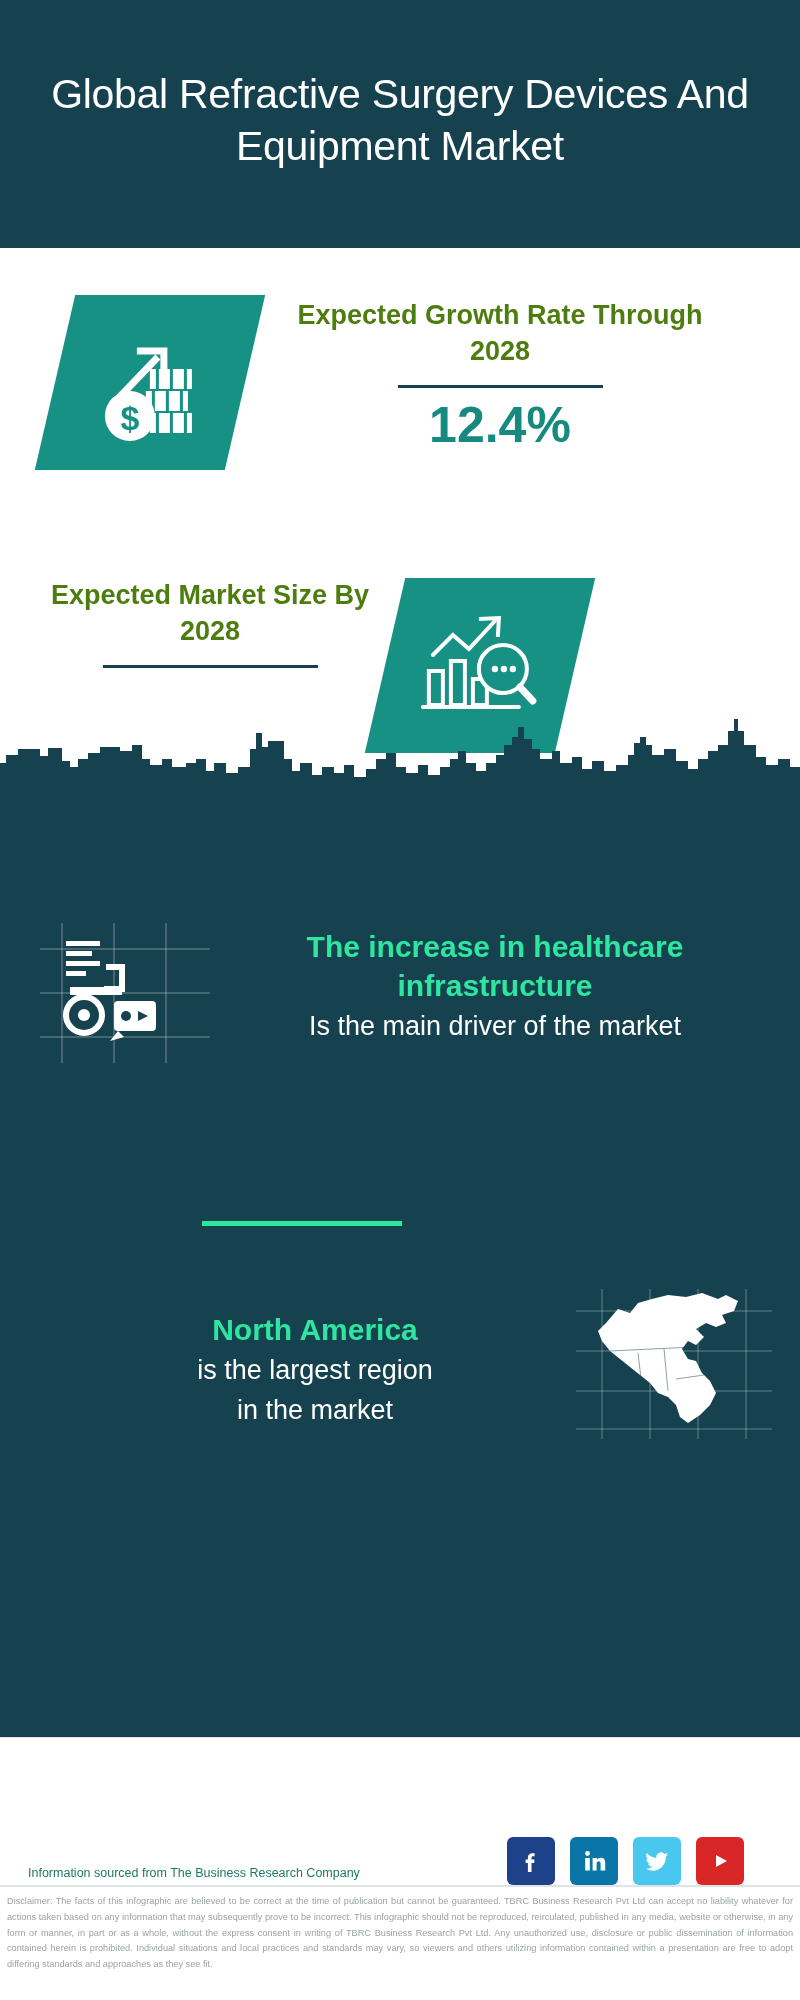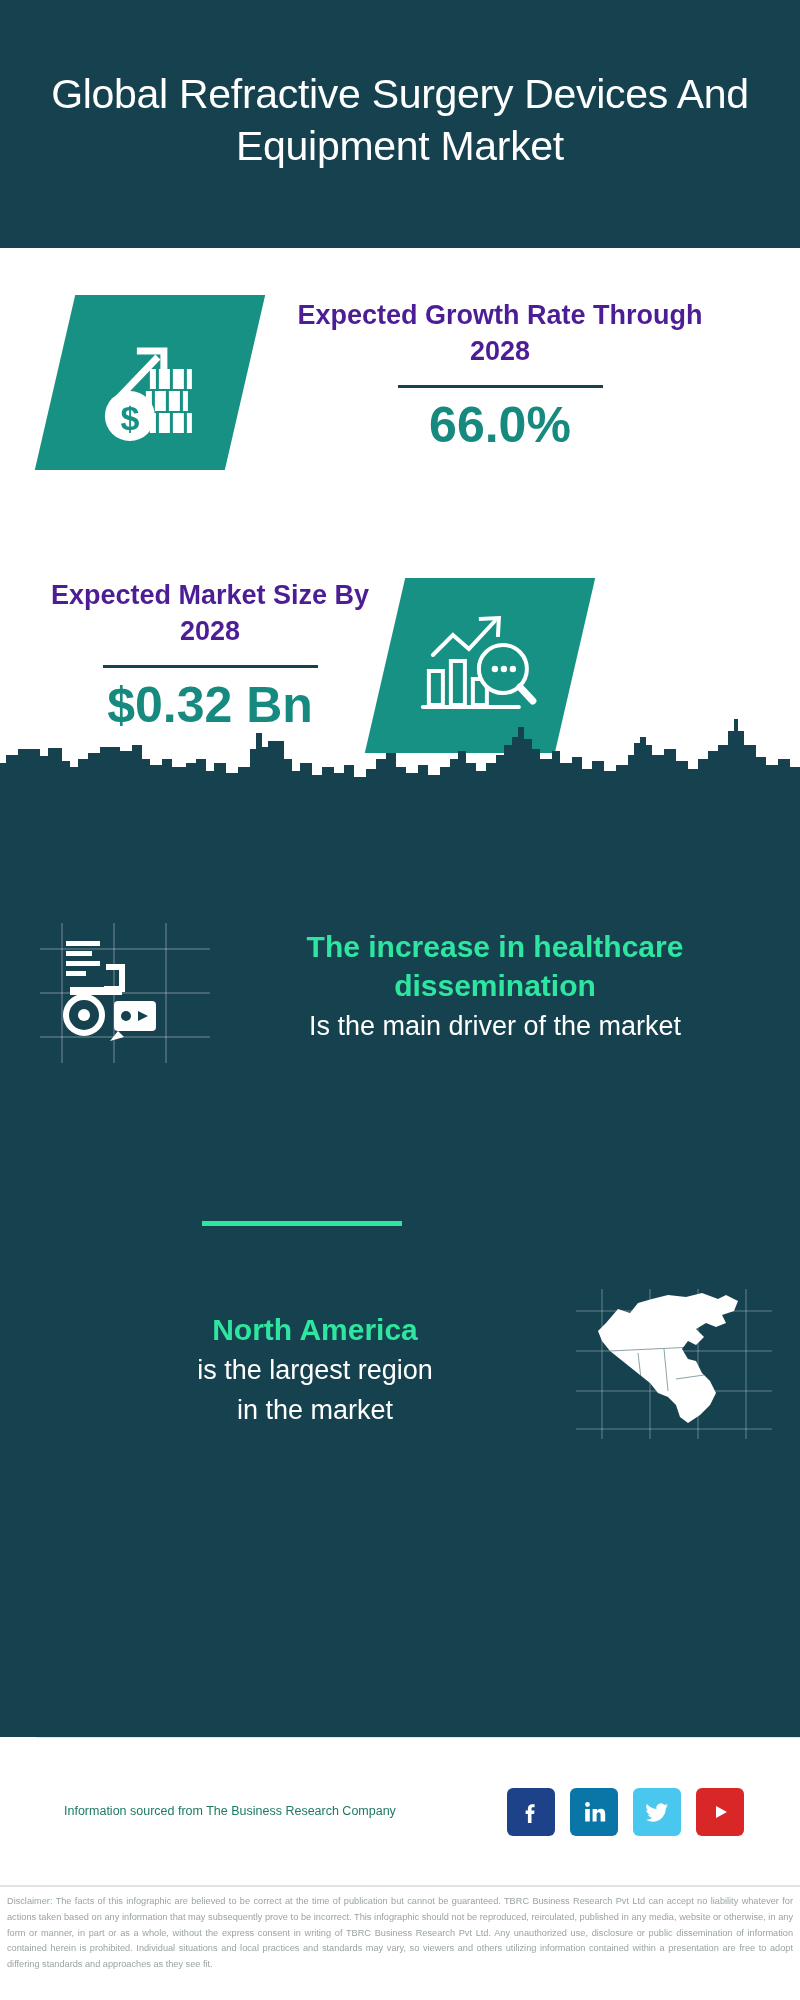--- a/index.html
+++ b/index.html
@@ -39,21 +39,21 @@
   }
   .para .glyph { transform: skewX(13deg); }
 
   .block1-icon { left: 55px; top: 47px; }
   .block1-text { position: absolute; left: 280px; top: 50px; width: 440px; text-align:center; }
 
   .block2-icon { left: 385px; top: 330px; }
   .block2-text { position: absolute; left: 45px; top: 330px; width: 330px; text-align:center; }
 
   .stat-label {
-    color: #4c1d95;
+    color: #4d7c0f;
     font-size: 27px;
     font-weight: bold;
     line-height: 1.32;
   }
   .stat-rule {
     height: 3px; background:#16424f;
     width: 205px; margin: 16px auto 10px;
   }
   .stat-rule.wide { width: 215px; }
   .stat-value {
@@ -101,24 +101,23 @@
     display: flex; align-items: center; padding: 0 24px;
   }
   .region-text { flex: 1; text-align:center; padding-left: 30px; }
   .region-map-wrap { width: 200px; flex:none; height: 160px; position: relative; }
 
   
   .footer-strip {
     position: relative;
     background: #ffffff;
     height: 148px;
-    display: flex; align-items: center;
+    display: flex; align-items: flex-end;
     padding: 0 28px;
     border-top: 1px solid #e3e6e6;
-    margin-left: 36px;
   }
   .source-text { flex: 1; }
   .source-line {
     color: #1e7a63; font-size: 12.5px; line-height: 1.85;
   }
   .socials { display: flex; gap: 15px; align-items: center; padding-right: 28px; }
   .social {
     width: 48px; height: 48px; border-radius: 6px;
     display:flex; align-items:center; justify-content:center;
   }
@@ -167,27 +166,26 @@
           <rect x="80" y="92" width="3" height="20" fill="#179184"></rect>
           <rect x="94" y="92" width="3" height="20" fill="#179184"></rect>
           <circle cx="40" cy="95" r="25" fill="#fff"></circle>
           <text x="40" y="109" font-family="Liberation Sans, sans-serif" font-size="34" font-weight="bold" fill="#179184" text-anchor="middle">$</text>
         </svg>
       </span>
     </div>
     <div class="block1-text">
       <div class="stat-label">Expected Growth Rate Through 2028</div>
       <div class="stat-rule"></div>
-      <div class="stat-value">66.0%</div>
+      <div class="stat-value">12.4%</div>
     </div>
 
     <div class="block2-text">
       <div class="stat-label">Expected Market Size By 2028</div>
       <div class="stat-rule wide"></div>
-      <div class="stat-value">$0.32 Bn</div>
     </div>
     <div class="para block2-icon">
       <span class="glyph">
         <svg width="122" height="110" viewBox="0 0 122 110" fill="none" stroke="#fff" stroke-width="4">
           <path d="M14 46 L34 26 L50 40 L76 12" stroke-linecap="round"></path>
           <path d="M60 10 L80 9 L79 28" fill="none"></path>
           <rect x="10" y="62" width="14" height="34"></rect>
           <rect x="32" y="52" width="14" height="44"></rect>
           <rect x="54" y="70" width="14" height="26"></rect>
           <path d="M4 98 L100 98" stroke-linecap="round"></path>
@@ -228,21 +226,21 @@
           <path d="M30 64 h52 v8 h-52 z" fill="#fff"></path>
           <circle cx="44" cy="92" r="18" stroke="#fff" stroke-width="6" fill="none"></circle>
           <circle cx="44" cy="92" r="6" fill="#fff"></circle>
           <rect x="74" y="78" width="42" height="30" rx="4" fill="#fff"></rect>
           <circle cx="86" cy="93" r="5" fill="#16424f"></circle>
           <path d="M98 88 l10 5 l-10 5 z" fill="#16424f"></path>
           <path d="M78 108 l-8 10 l14 -4 z" fill="#fff"></path>
         </svg>
       </div>
       <div class="driver-text">
-        <div class="accent-line">The increase in healthcare dissemination</div>
+        <div class="accent-line">The increase in healthcare infrastructure</div>
         <div class="plain-line">Is the main driver of the market</div>
       </div>
     </div>
 
     <div class="green-divider"></div>
 
     <div class="region-row">
       <div class="region-text">
         <div class="accent-line">North America</div>
         <div class="plain-line">is the largest region</div>

